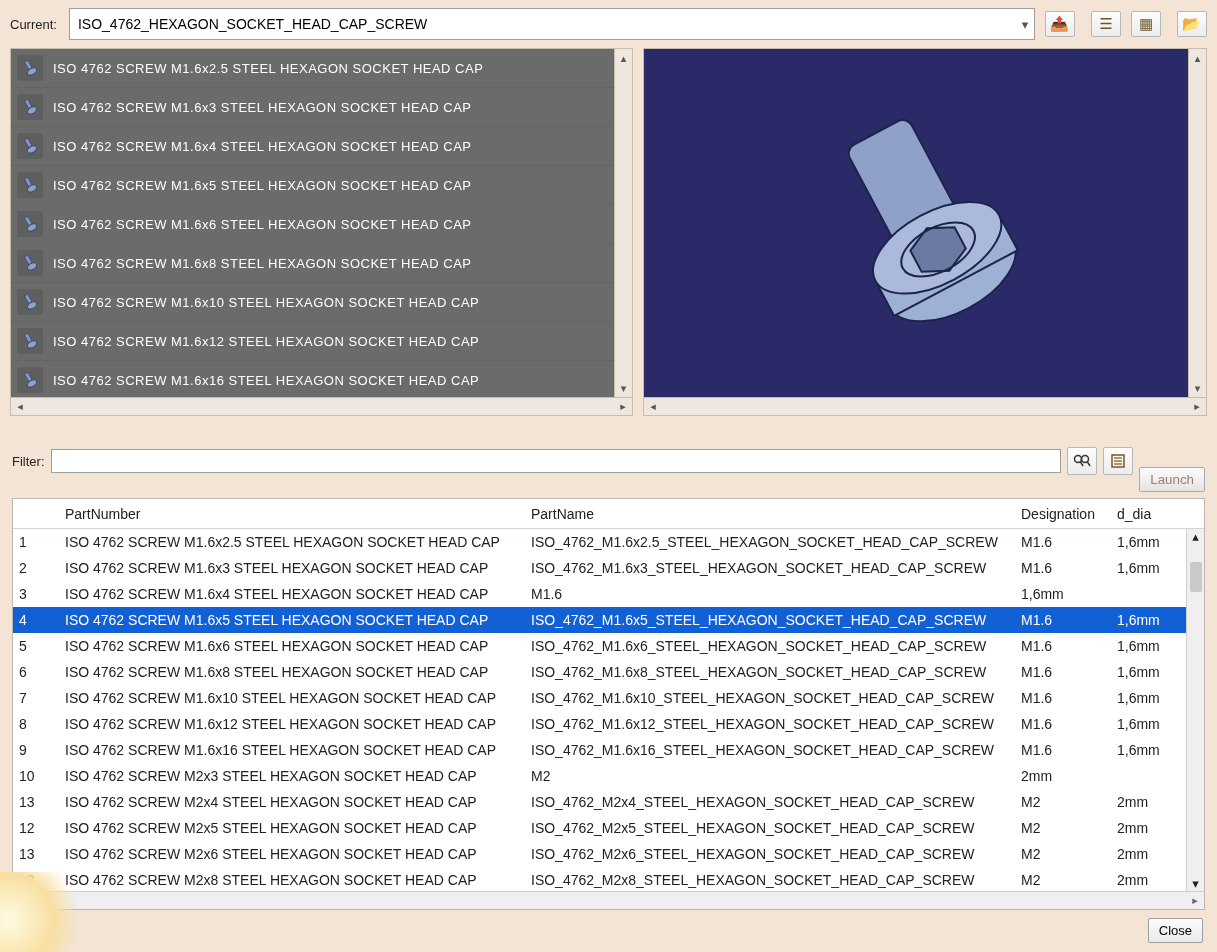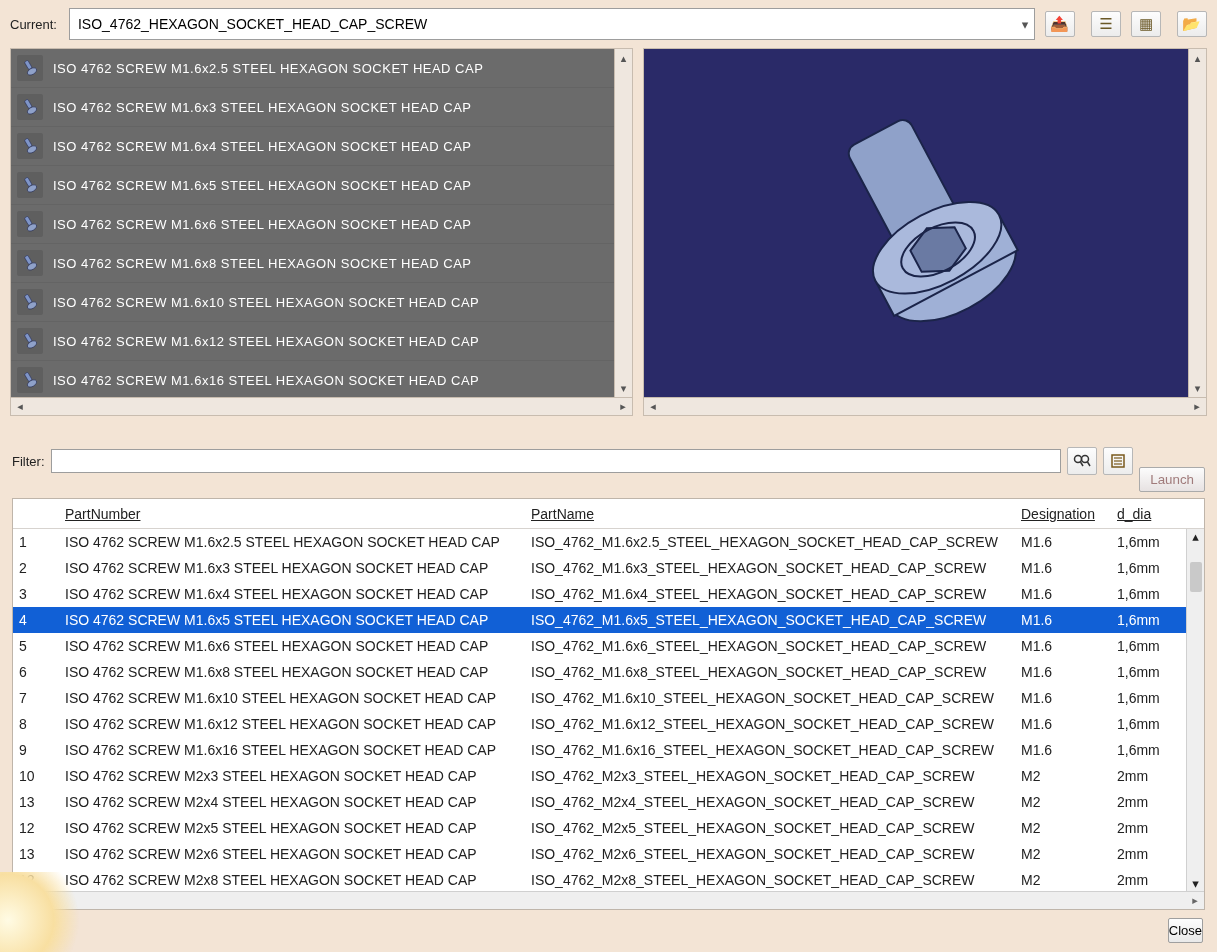--- a/index.html
+++ b/index.html
@@ -151,21 +151,20 @@
   .thead, .trow{
     display:grid;
     grid-template-columns: 46px 466px 490px 96px 80px;
     align-items:center;
     font-size:14px;
   }
   .thead{
     height:30px;
     background:#fff;
     border-bottom:1px solid #d7d3cf;
-    text-decoration:underline;
   }
   .thead > div{ padding:4px 6px; color:#222;}
   .trow{ height:26px;}
   .trow > div{ padding:2px 6px; white-space:nowrap; overflow:hidden;}
   .trow.selected{
     background:#1160d6;color:#fff;
   }
   .table-vscroll{
     position:absolute;right:0;top:0;width:18px;height:100%;
     background:#efefef;border-left:1px solid #d0d0d0;
@@ -178,21 +177,21 @@
     height:18px;background:#efefef;border-top:1px solid #d0d0d0;
     display:flex;align-items:center;justify-content:space-between;
   }
   .table-hscroll .arrow{width:18px;text-align:center;color:#666;font-size:11px;cursor:pointer;}
   
   .footer{
     display:flex;justify-content:flex-end;align-items:center;
     padding:8px 6px 0 6px;
   }
   .footer button{
-    padding:4px 0;
+    padding:4px 10px;
     background:linear-gradient(#fdfdfd,#e9e9e9);
     border:1px solid #9f9f9f;border-radius:2px;
     cursor:pointer;font-size:13px;
   }
   .footer .glow{
     position:fixed;left:-40px;bottom:-40px;width:120px;height:120px;
     background:radial-gradient(circle at 40% 40%, #fffbe4, #f8dfa1 45%, transparent 70%);
     pointer-events:none;
   }
 </style>
@@ -402,21 +401,20 @@
         <div class="trow">
           <div>2</div>
           <div>ISO 4762 SCREW M1.6x3 STEEL HEXAGON SOCKET HEAD CAP</div>
           <div>ISO_4762_M1.6x3_STEEL_HEXAGON_SOCKET_HEAD_CAP_SCREW</div>
           <div>M1.6</div>
           <div>1,6mm</div>
         </div>
         <div class="trow">
           <div>3</div>
           <div>ISO 4762 SCREW M1.6x4 STEEL HEXAGON SOCKET HEAD CAP</div>
-          <div>ISO_4762_M1.6x4_STEEL_HEXAGON_SOCKET_HEAD_CAP_SCREW</div>
           <div>M1.6</div>
           <div>1,6mm</div>
         </div>
         <div class="trow selected">
           <div>4</div>
           <div>ISO 4762 SCREW M1.6x5 STEEL HEXAGON SOCKET HEAD CAP</div>
           <div>ISO_4762_M1.6x5_STEEL_HEXAGON_SOCKET_HEAD_CAP_SCREW</div>
           <div>M1.6</div>
           <div>1,6mm</div>
         </div>
@@ -451,21 +449,20 @@
         <div class="trow">
           <div>9</div>
           <div>ISO 4762 SCREW M1.6x16 STEEL HEXAGON SOCKET HEAD CAP</div>
           <div>ISO_4762_M1.6x16_STEEL_HEXAGON_SOCKET_HEAD_CAP_SCREW</div>
           <div>M1.6</div>
           <div>1,6mm</div>
         </div>
         <div class="trow">
           <div>10</div>
           <div>ISO 4762 SCREW M2x3 STEEL HEXAGON SOCKET HEAD CAP</div>
-          <div>ISO_4762_M2x3_STEEL_HEXAGON_SOCKET_HEAD_CAP_SCREW</div>
           <div>M2</div>
           <div>2mm</div>
         </div>
         <div class="trow">
           <div>13</div>
           <div>ISO 4762 SCREW M2x4 STEEL HEXAGON SOCKET HEAD CAP</div>
           <div>ISO_4762_M2x4_STEEL_HEXAGON_SOCKET_HEAD_CAP_SCREW</div>
           <div>M2</div>
           <div>2mm</div>
         </div>

